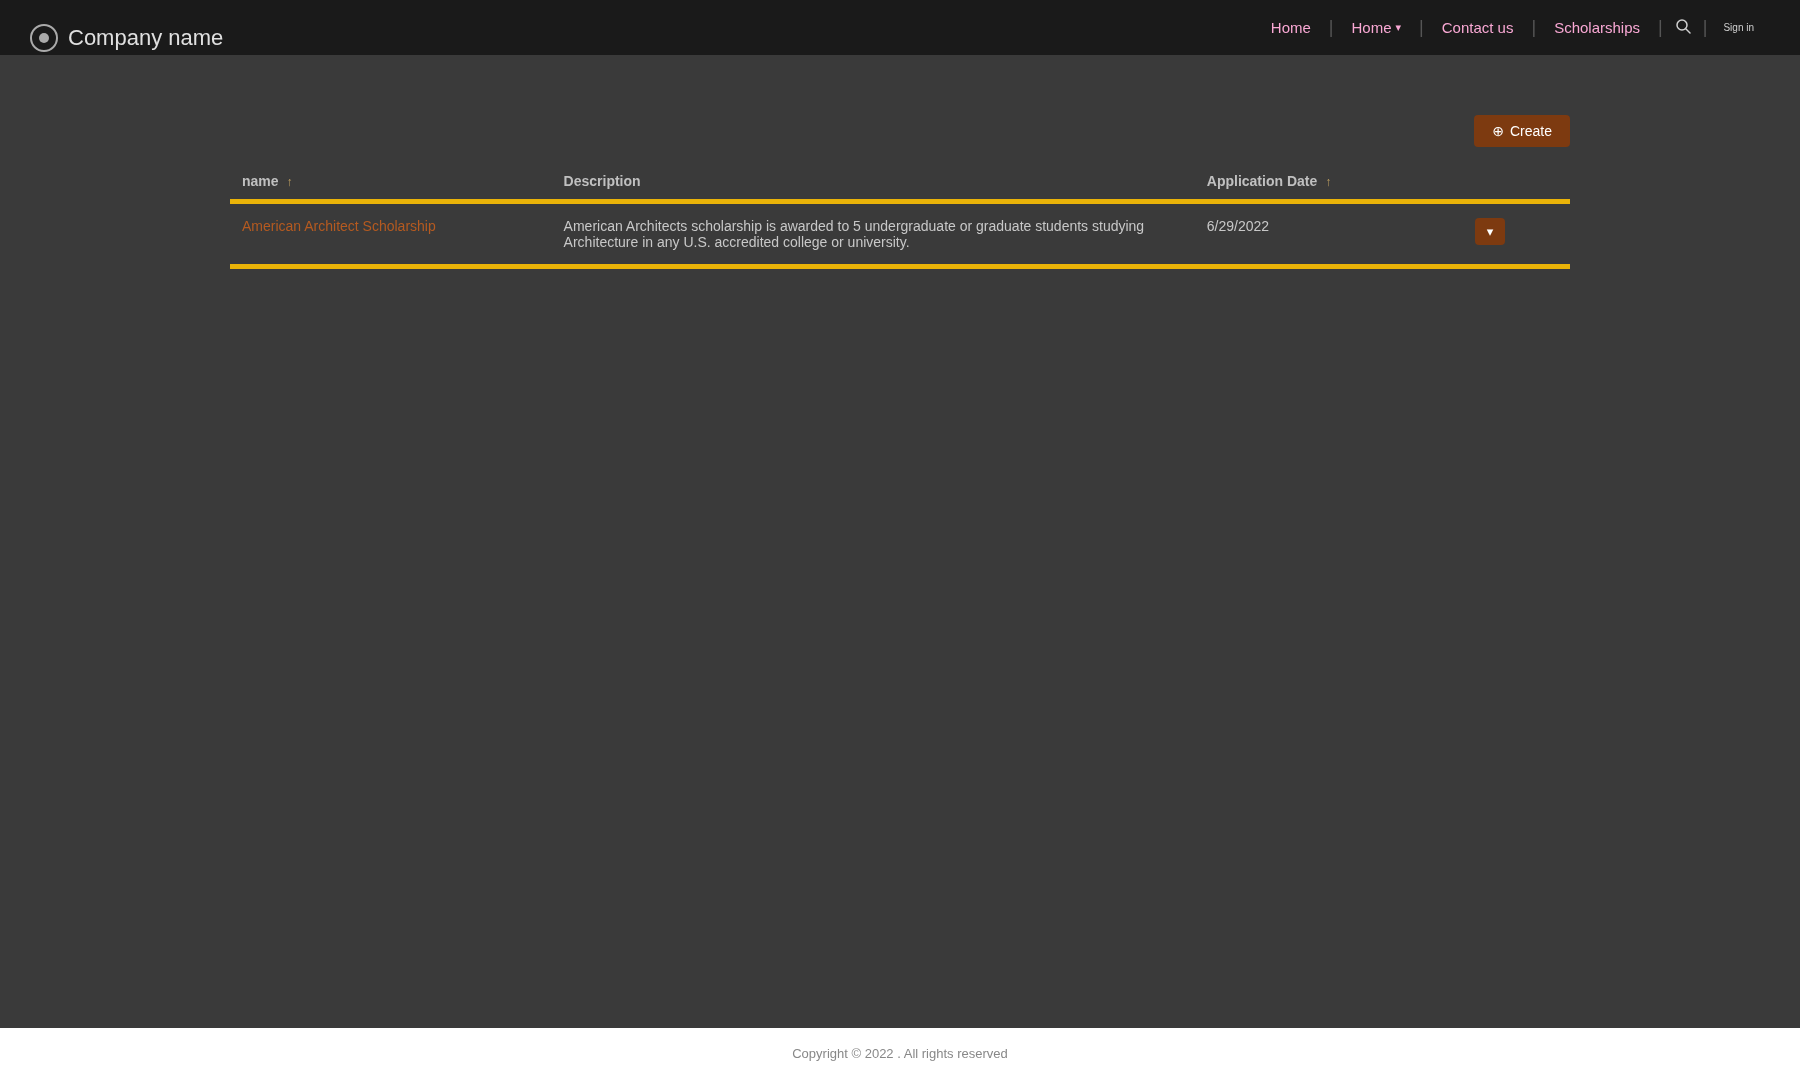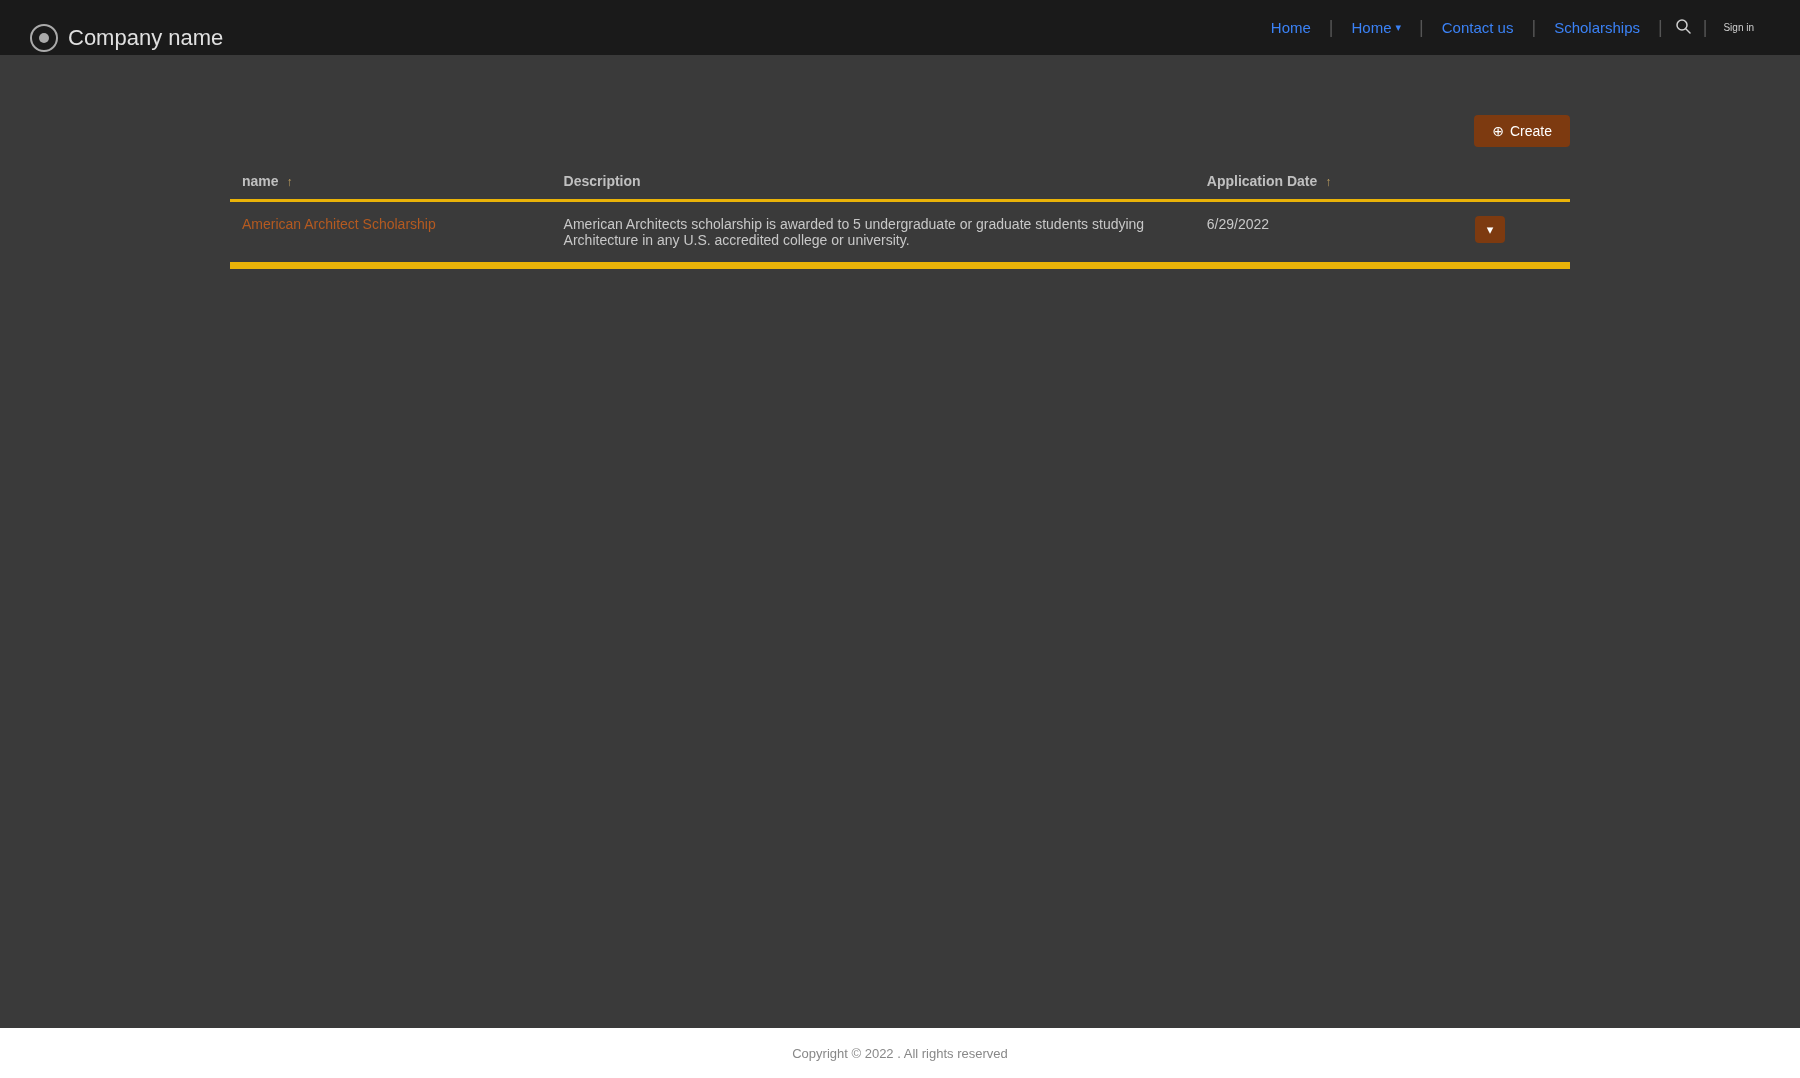--- a/index.html
+++ b/index.html
@@ -61,21 +61,21 @@
       display: flex;
       align-items: center;
       gap: 0;
       color: #d0d0d0;
     }
 
     .nav-item {
       padding: 0 18px;
       font-size: 15px;
       cursor: pointer;
-      color: #3b82f6;
+      color: #f9a8d4;
       display: flex;
       align-items: center;
       gap: 4px;
     }
 
     .nav-separator {
       color: #555;
       font-size: 18px;
     }
 
@@ -119,39 +119,39 @@
       gap: 6px;
     }
 
     
     .scholarship-table {
       width: 100%;
       border-collapse: collapse;
     }
 
     .scholarship-table thead tr {
-      border-bottom: 3px solid #eab308;
+      border-bottom: 5px solid #eab308;
     }
 
     .scholarship-table th {
       text-align: left;
       padding: 10px 12px;
       font-size: 14px;
       font-weight: 600;
       color: #c0c0c0;
     }
 
     .scholarship-table th .sort-icon {
       color: #c0a060;
       margin-left: 4px;
       font-size: 12px;
     }
 
     .scholarship-table tbody tr {
-      border-bottom: 7px solid #eab308;
+      border-bottom: 5px solid #eab308;
     }
 
     .scholarship-table td {
       padding: 14px 12px;
       font-size: 14px;
       color: #c8c8c8;
       vertical-align: top;
     }
 
     .scholarship-name-cell {

